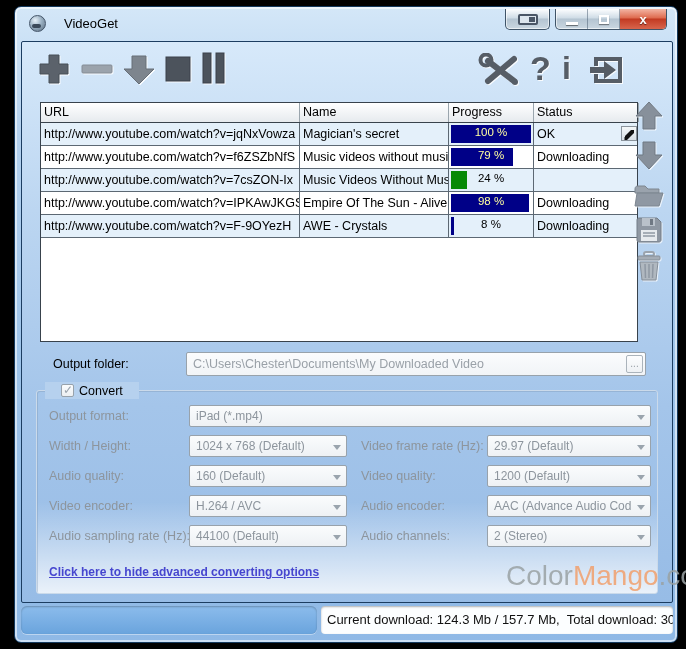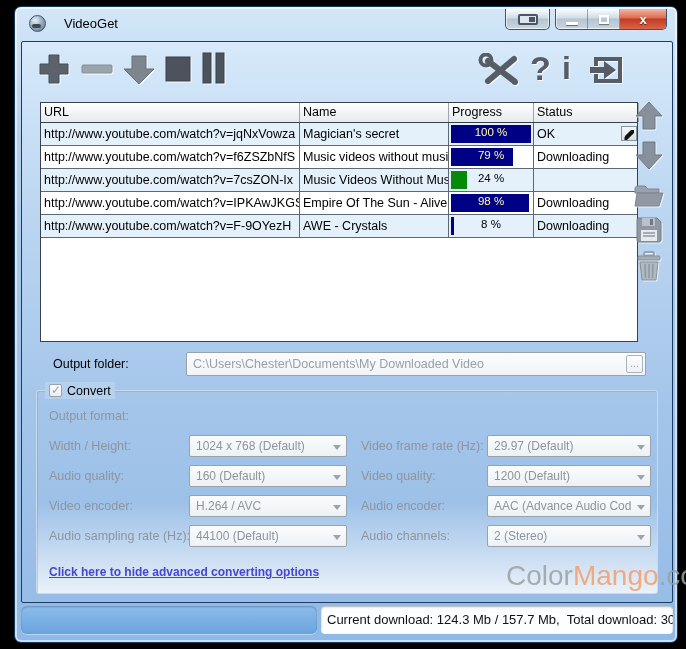--- a/index.html
+++ b/index.html
@@ -81,21 +81,21 @@
     white-space:nowrap; overflow:hidden; }
   .browse-btn { position:absolute; right:2px; top:2px; width:17px; height:18px;
     border:1px solid #aab3bb; border-radius:2px; background:linear-gradient(180deg,#fcfdfe,#eef1f4);
     color:#9aa1a8; font-size:10px; line-height:14px; text-align:center; cursor:pointer; padding:0; }
 
   
   .group { position:absolute; left:14px; top:348px; width:622px; height:204px;
     border:1px solid #cbdaea; border-radius:3px;
     box-shadow:inset 1px 1px 0 rgba(120,145,175,.35);
     background:linear-gradient(180deg, rgba(255,255,255,0) 55%, rgba(255,255,255,.8) 100%); }
-  .grp-legend { position:absolute; left:8px; top:-9px; height:17px; padding:0 4px;
+  .grp-legend { position:absolute; left:8px; top:-9px; height:17px; padding:0 16px;
     background:#b6d1ee; display:flex; align-items:center; }
   .grp-checkbox { width:13px; height:13px; border:1px solid #98a2ab; border-radius:2px;
     background:linear-gradient(180deg,#fafcfd,#eceff2); margin-right:5px; position:relative; cursor:pointer; }
   .grp-checkbox::after { content:"✓"; position:absolute; left:1px; top:-2px; font-size:12px; color:#9aa4ad; }
   .grp-label { font-size:12.5px; color:#000; }
 
   .conv-row { position:absolute; left:0; width:100%; height:24px; }
   .cv-label { position:absolute; top:4px; font-size:12.5px; color:#8d959d; white-space:nowrap; }
   .cv-l1 { left:12px; } .cv-l2 { left:324px; }
   .combo { position:absolute; top:0; height:22px; background:linear-gradient(180deg,#fafcfd,#eef1f4);
@@ -312,20 +312,24 @@
     </div>
 
     <div class="group">
       <div class="grp-legend">
         <span class="grp-checkbox"></span>
         <span class="grp-label">Convert</span>
       </div>
       <div id="convRows">
           <div class="conv-row" style="top: 14px; padding-left: 26px;">
             <span class="cv-label cv-l1">Output format:</span>
+            <div class="combo cv-wide">
+              <span class="val">iPad (*.mp4)</span>
+              <span class="arr"></span>
+            </div>
           </div>
           <div class="conv-row" style="top: 44px;">
             <span class="cv-label cv-l1">Width / Height:</span>
             <div class="combo cv-c1">
               <span class="val">1024 x 768 (Default)</span>
               <span class="arr"></span>
             </div>
             <span class="cv-label cv-l2">Video frame rate (Hz):</span>
             <div class="combo cv-c2">
               <span class="val">29.97 (Default)</span>

